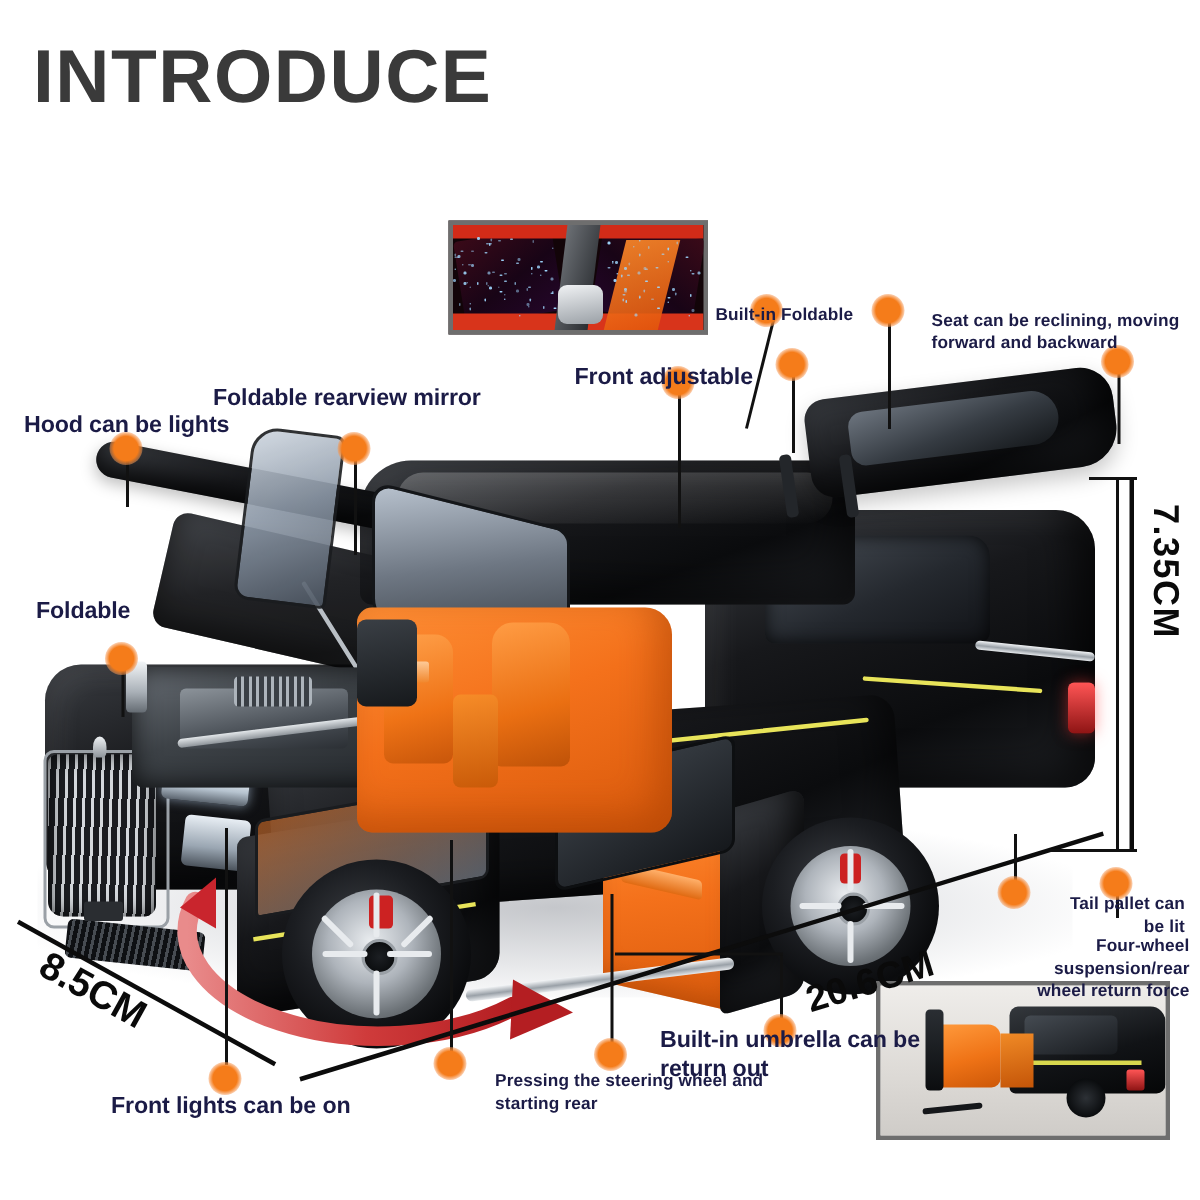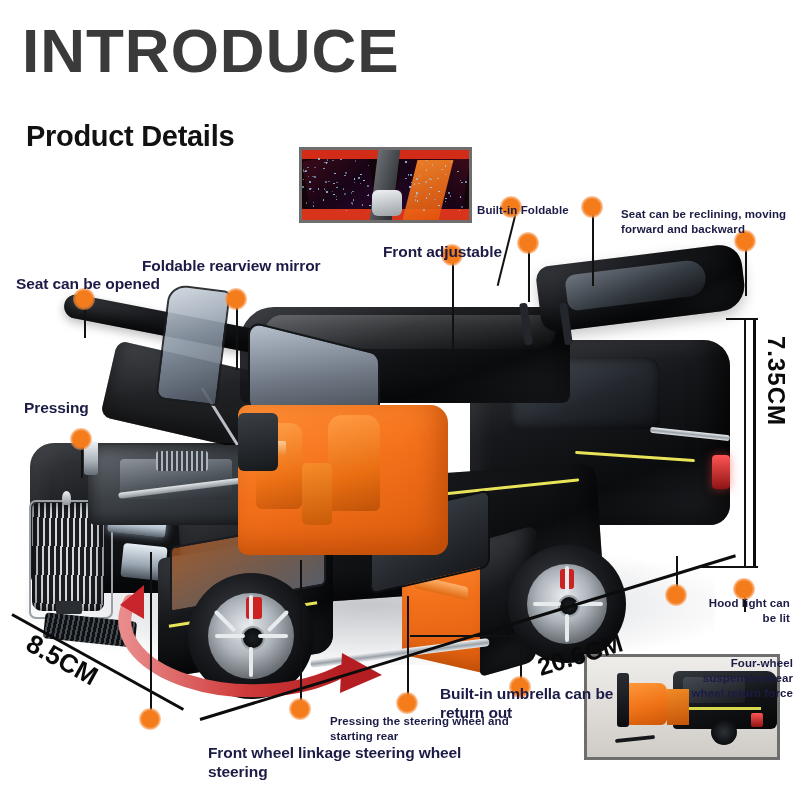--- a/index.html
+++ b/index.html
@@ -1,21 +1,21 @@
 <!DOCTYPE html>
 <html><head>
 <meta charset="utf-8">
 <style>
   html,body{margin:0;padding:0;background:#fff;}
   body{width:800px;height:800px;overflow:hidden;
        font-family:"Liberation Sans","DejaVu Sans",sans-serif;}
   #stage{position:relative;width:800px;height:800px;background:#ffffff;overflow:hidden;}
 
   
-  #main-title{position:absolute;left:22px;top:14px;font-size:62px;line-height:74px;
+  #main-title{position:absolute;left:22px;top:14px;font-size:50px;line-height:74px;
     font-weight:700;color:#3a3a3a;letter-spacing:1px;}
   #sub-title{position:absolute;left:26px;top:122px;font-size:29px;line-height:29px;
     font-weight:700;color:#111111;letter-spacing:-0.3px;}
 
   
   .ann{position:absolute;color:#1b1b46;font-weight:700;white-space:pre-line;}
   .ann.big{font-size:15.5px;line-height:19px;letter-spacing:-0.1px;}
   .ann.small{font-size:11.5px;line-height:15px;letter-spacing:0.1px;}
   .ann.right{text-align:right;}
 
@@ -57,21 +57,20 @@
   
   .hl{position:absolute;background:#e8e45a;}
   .chrome{position:absolute;background:linear-gradient(180deg,#f2f4f6,#9aa1a8 55%,#e6e9ec);}
 </style>
 </head>
 <body>
 
 <div id="stage">
 
   <div id="main-title">INTRODUCE</div>
-  <div id="sub-title">Product Details</div>
 
   <div id="car">
 
     <div class="shadowground" style="left:15px;top:300px;width:690px;height:120px;"></div>
 
     <div class="pc blk" style="left:460px;top:95px;width:260px;height:185px;border-radius:16px 26px 20px 14px;
                 box-shadow:inset -14px -8px 26px rgba(0,0,0,.65), inset 10px 6px 18px rgba(255,255,255,.07);"></div>
 
     <div class="pc" style="left:500px;top:112px;width:150px;height:72px;border-radius:8px 14px 8px 6px;
                 background:linear-gradient(155deg,#4a5058 0%,#24282e 55%,#111317 100%);
@@ -421,31 +420,30 @@
   <div class="dot" style="left:517px;top:232px;"></div>
   <div class="dot" style="left:581px;top:196px;"></div>
   <div class="dot" style="left:734px;top:230px;"></div>
   <div class="dot" style="left:733px;top:578px;"></div>
   <div class="dot" style="left:665px;top:584px;"></div>
   <div class="dot" style="left:509px;top:676px;"></div>
   <div class="dot" style="left:396px;top:692px;"></div>
   <div class="dot" style="left:289px;top:698px;"></div>
   <div class="dot" style="left:139px;top:708px;"></div>
 
-  <div class="ann big" style="left:16px;top:274px;">Seat can be opened</div>
-  <div class="ann big" style="left:24px;top:398px;">Pressing</div>
+  <div class="ann big" style="left:16px;top:274px;">Hood can be lights</div>
+  <div class="ann big" style="left:24px;top:398px;">Foldable</div>
   <div class="ann big" style="left:142px;top:256px;">Foldable rearview mirror</div>
   <div class="ann big" style="left:383px;top:242px;">Front adjustable</div>
   <div class="ann small" style="left:477px;top:203px;">Built-in Foldable</div>
   <div class="ann small" style="left:621px;top:183px;margin-top:24px;">Seat can be reclining, moving
 forward and backward</div>
-  <div class="ann small right" style="left:648px;top:596px;width:142px;">Hood light can
+  <div class="ann small right" style="left:648px;top:596px;width:142px;">Tail pallet can
 be lit</div>
-  <div class="ann small right" style="left:651px;top:624px;width:142px;margin-top:32px;">Four-wheel suspension/rear
+  <div class="ann small right" style="left:651px;top:624px;width:142px;">Four-wheel suspension/rear
 wheel return force</div>
   <div class="ann big" style="left:440px;top:684px;">Built-in umbrella can be
 return out</div>
   <div class="ann small" style="left:330px;top:714px;">Pressing the steering wheel and
 starting rear</div>
-  <div class="ann big" style="left:208px;top:743px;">Front wheel linkage steering wheel
-steering</div>
+  <div class="ann big" style="left:74px;top:728px;">Front lights can be on</div>
 
 </div>
 
 </body></html>

